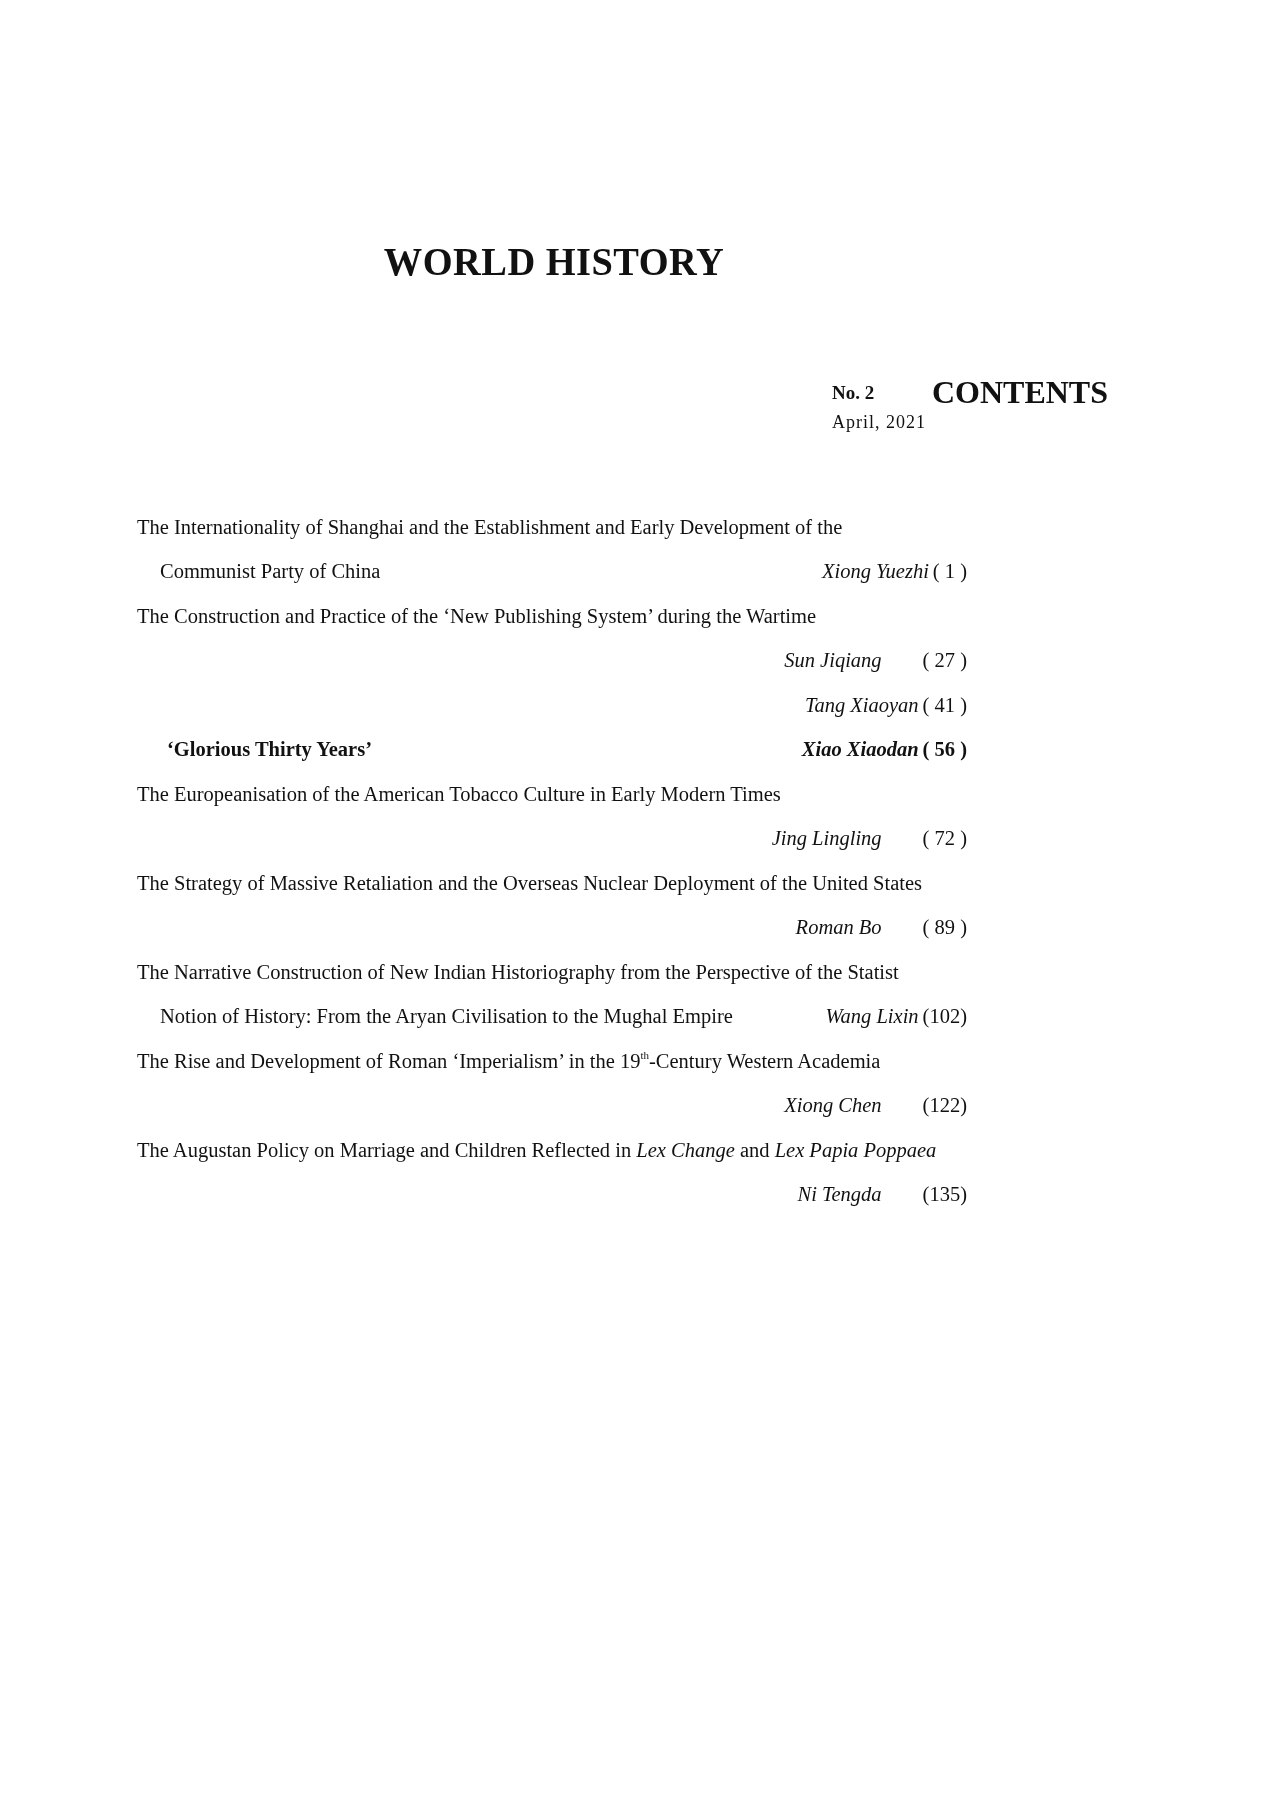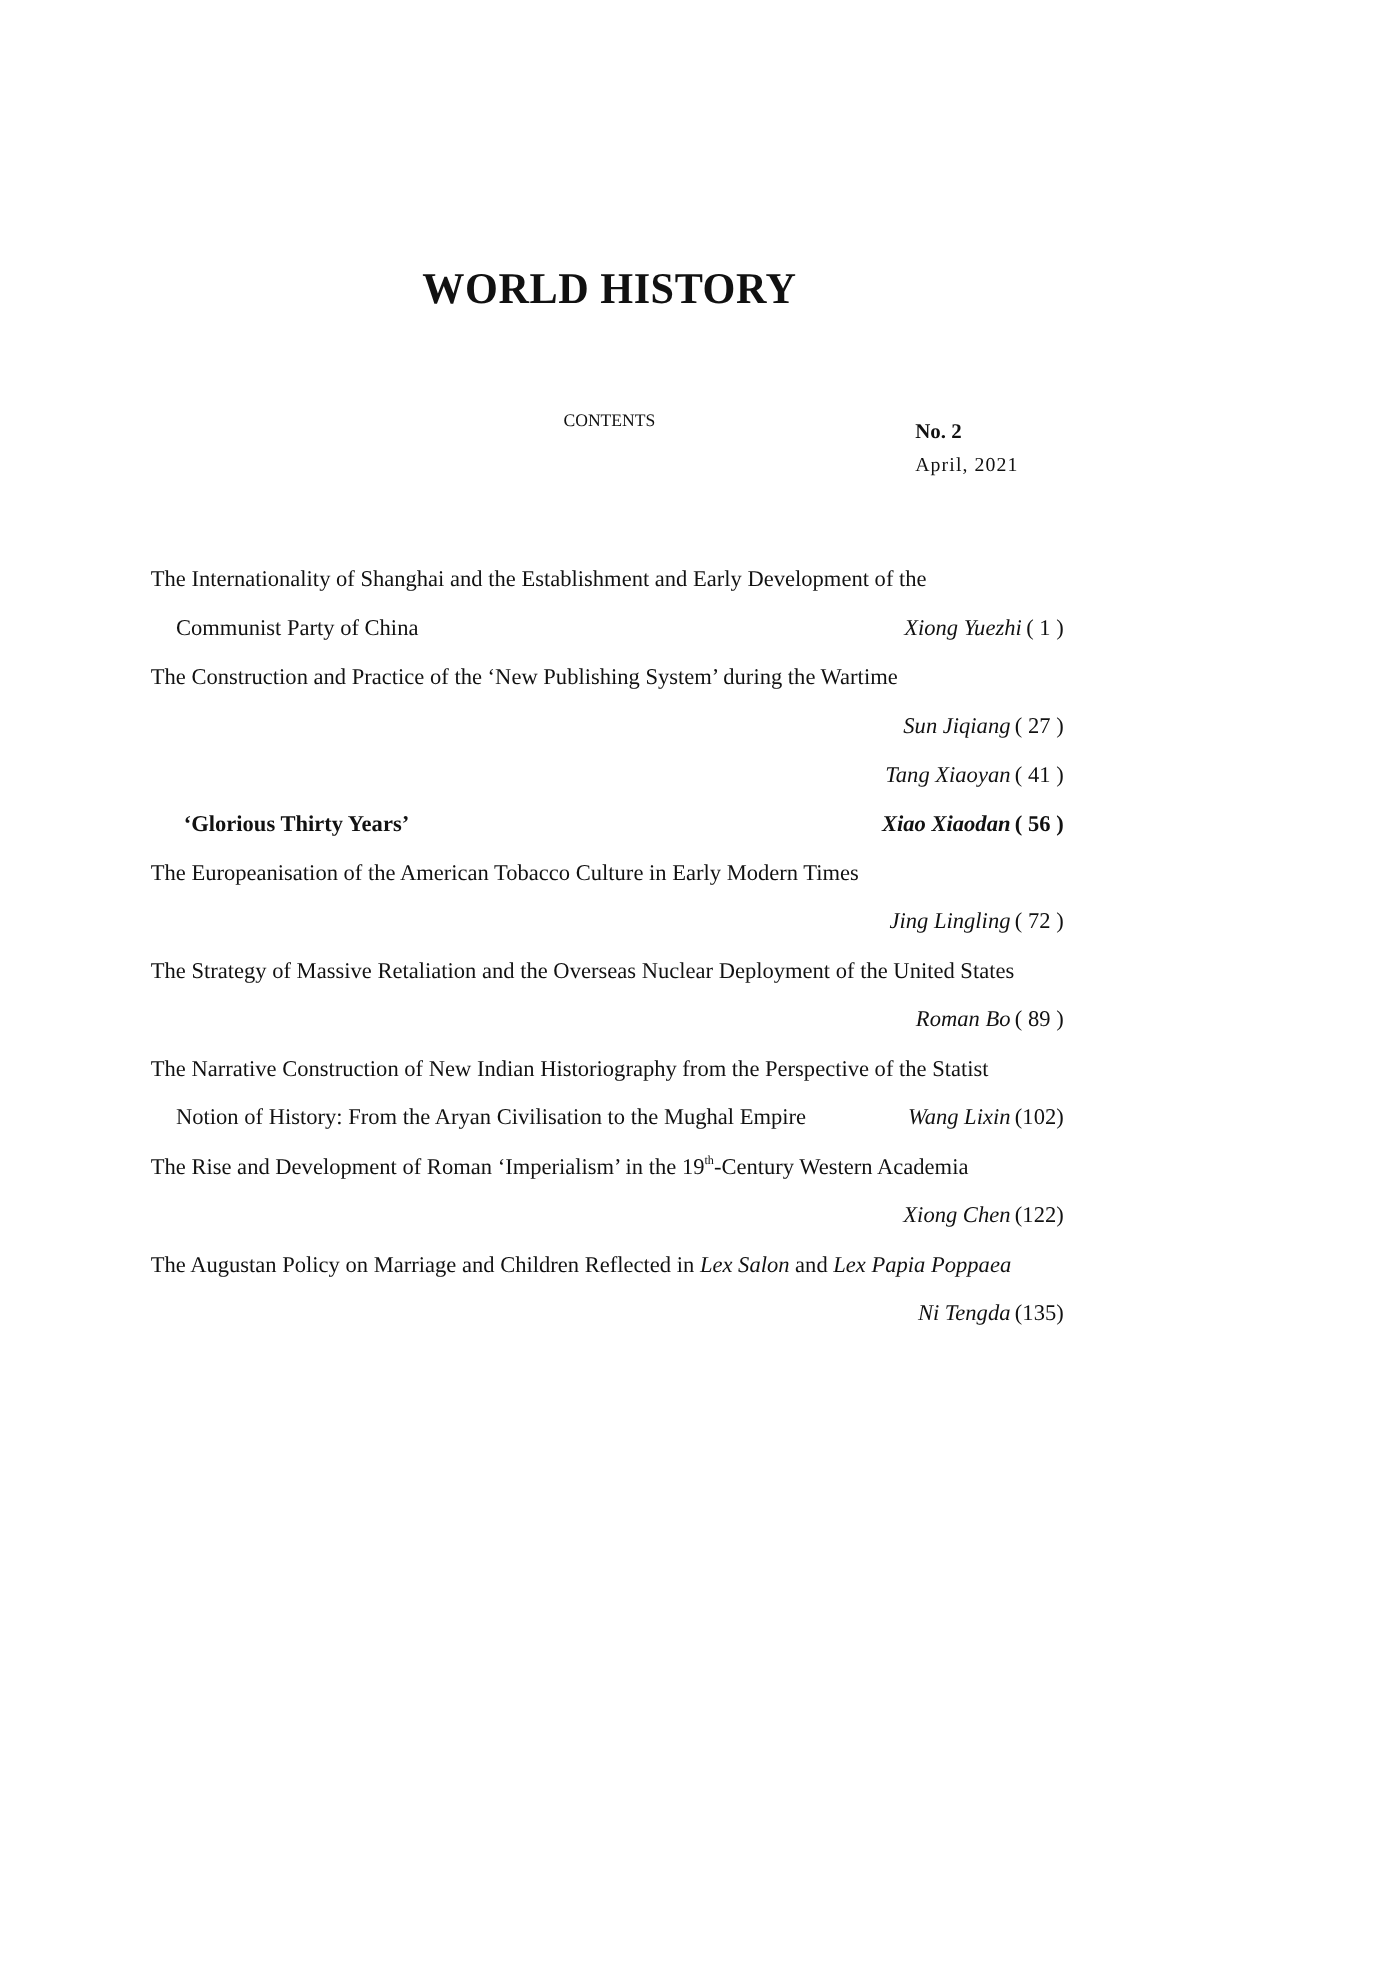--- a/index.html
+++ b/index.html
@@ -6,22 +6,22 @@
   body {
     width: 1269px; height: 1795px; position: relative; overflow: hidden;
     font-family: "Liberation Serif", "DejaVu Serif", serif; color: #111111;
   }
   .title {
     position: absolute; top: 238px; left: 0; width: 1108px; text-align: center;
     font-weight: bold; font-size: 40px; letter-spacing: 0.5px;
     transform: scaleX(0.96);
   }
   .contents {
-    position: absolute; top: 374px; left: 0; width: 1108px; text-align: center;
-    font-weight: normal; font-size: 16px;
+    position: absolute; top: 374px; left: 0; width: 1108px; text-align: right;
+    font-weight: bold; font-size: 32px;
   }
   .issue-no {
     position: absolute; top: 382px; left: 832px; font-weight: bold; font-size: 19px;
   }
   .issue-date {
     position: absolute; top: 412px; left: 832px; font-size: 18px; letter-spacing: 1px;
   }
   .toc {
     position: absolute; top: 498px; left: 137px; width: 830px;
     font-size: 20.5px;
@@ -29,21 +29,21 @@
   .line {
     height: 44.5px; line-height: 31px; display: flex; align-items: flex-end;
     white-space: nowrap; position: relative;
   }
   .line.cont { padding-left: 23px; }
   .line.cont-q { padding-left: 30px; font-weight: bold; }
   .line .t { flex: 0 0 auto; }
   .line .spacer { flex: 1 1 auto; }
   .line .au { font-style: italic; }
   .line .pg { margin-left: 4px; }
-  .line.rightonly { justify-content: flex-end; }
+  .line.rightonly { justify-content: flex-end; gap: 37px; }
   .entry { cursor: pointer; }
   sup { font-size: 11px; vertical-align: 9px; line-height: 0; }
   i { font-style: italic; }
 </style>
 </head>
 <body>
 
 <div class="title">WORLD HISTORY</div>
 <div class="contents">CONTENTS</div>
 <div class="issue-no">No. 2</div>
@@ -128,21 +128,21 @@
       <span class="t"><span>The Rise and Development of Roman ‘Imperialism’ in the 19</span><sup>th</sup><span>-Century Western Academia</span></span>
     </div>
     <div class="line rightonly">
       <span class="au">Xiong Chen</span>
       <span class="pg">(122)</span>
     </div>
   </div>
 
   <div class="entry">
     <div class="line">
-      <span class="t"><span>The Augustan Policy on Marriage and Children Reflected in </span><i>Lex Salon</i><span> and </span><i>Lex Papia Poppaea</i></span>
+      <span class="t"><span>The Augustan Policy on Marriage and Children Reflected in </span><i>Lex Change</i><span> and </span><i>Lex Papia Poppaea</i></span>
     </div>
     <div class="line rightonly">
       <span class="au">Ni Tengda</span>
       <span class="pg">(135)</span>
     </div>
   </div>
 
 </div>
 
 </body></html>

